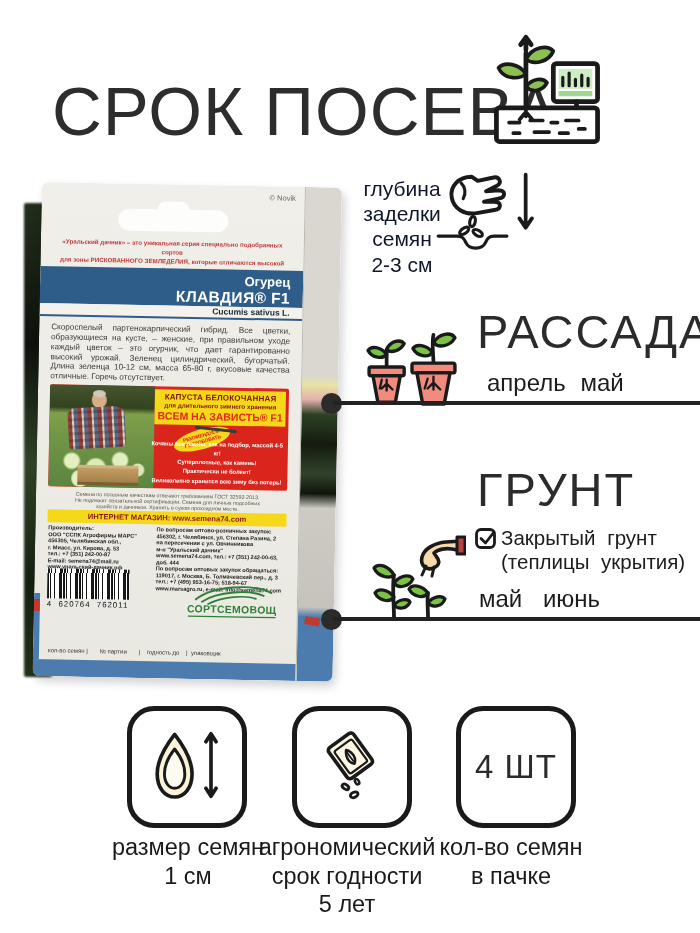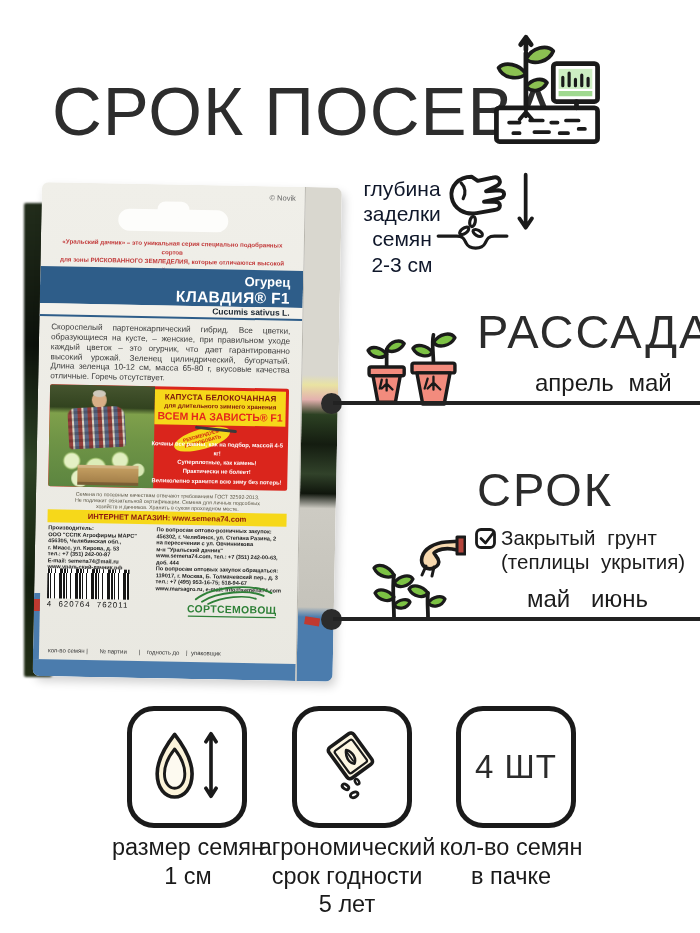--- a/index.html
+++ b/index.html
@@ -17,21 +17,21 @@
 
   
   .depth-text {
     position:absolute; left:350px; top:176px; width:104px; text-align:center;
     font-size:21px; line-height:1.2; white-space:pre-line; color:#0f172a;
   }
   .sow-icon { position:absolute; left:434px; top:166px; width:100px; height:86px; }
 
   
   .section-title { position:absolute; font-size:47px; letter-spacing:2px; color:#2b2b2b; white-space:nowrap; }
-  .months { position:absolute; font-size:24px; color:#1c1c1c; white-space:nowrap;margin-left:48px; }
+  .months { position:absolute; font-size:24px; color:#1c1c1c; white-space:nowrap; }
   .hline { position:absolute; left:333px; width:367px; height:4px; background:#222; }
   .hdot  { position:absolute; left:321px; width:21px; height:21px; border-radius:50%; background:#2b2b2b; }
   .pots-icon  { position:absolute; left:362px; top:328px; width:100px; height:80px; }
   .plant-icon { position:absolute; left:364px; top:520px; width:102px; height:100px; }
   .check-row { position:absolute; left:474px; top:526px; display:flex; gap:3px; align-items:flex-start; }
   .check-note { font-size:20.5px; line-height:1.15; white-space:pre-line; word-spacing:6px; }
 
   
   .card {
     position:absolute; top:706px; width:110px; height:112px; background:#fff;
@@ -256,21 +256,21 @@
         <rect x="50" y="36" width="44" height="10" rx="2" fill="#f28b7d"></rect>
         <path d="M55,46 L61,78 H83 L89,46 Z" fill="#f28b7d"></path>
         <path d="M66,52 l-3,10 M72,50 v13 M72,56 l-6,6 M72,56 l7,7" stroke-width="2.4"></path>
       </g>
     </svg>
   </span>
   <div class="months" style="left:487px; top:369px; word-spacing:8px;">апрель май</div>
   <div class="hdot" style="top:393px;"></div>
   <div class="hline" style="top:401px;"></div>
 
-  <div class="section-title" style="left:477px; top:462px;">СРОК</div>
+  <div class="section-title" style="left:477px; top:462px;">ГРУНТ</div>
   <div class="check-row">
     <span>
       <svg viewBox="0 0 24 24" width="24" height="24">
         <rect x="2.5" y="3.5" width="18" height="18" rx="4.5" fill="none" stroke="#1a1a1a" stroke-width="2.8"></rect>
         <path d="M7,12.5 l4.5,4.5 L20,6" fill="none" stroke="#1a1a1a" stroke-width="2.8" stroke-linecap="round" stroke-linejoin="round"></path>
       </svg>
     </span>
     <div class="check-note">Закрытый грунт
 (теплицы укрытия)</div>
   </div>

